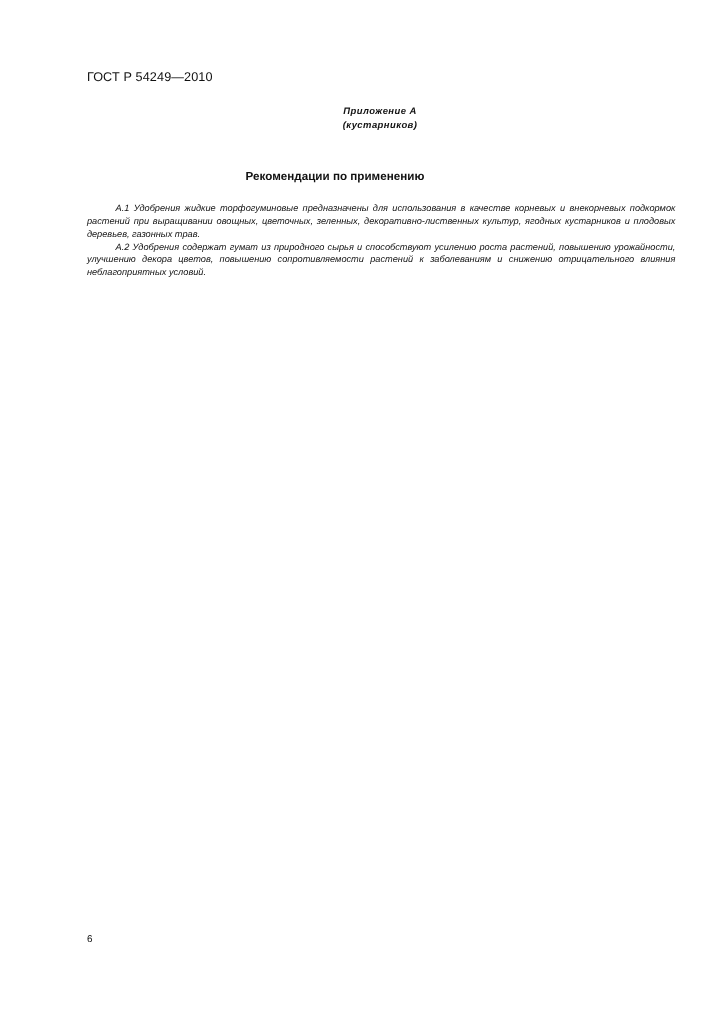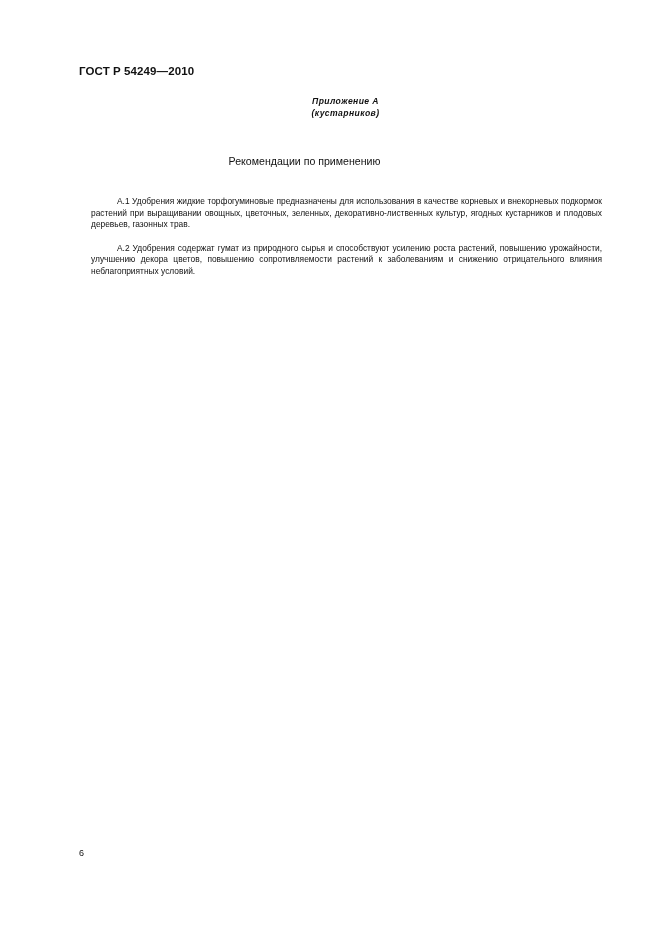--- a/index.html
+++ b/index.html
@@ -13,21 +13,21 @@
       position: relative;
       overflow: hidden;
       font-family: "Liberation Sans", sans-serif;
       color: #111111;
     }
     .doc-code {
       position: absolute;
       left: 79px;
       top: 65px;
       font-size: 11.5px;
-      font-weight: bold;
+      font-weight: normal;
       letter-spacing: 0.1px;
     }
     .appendix {
       position: absolute;
       left: 0;
       width: 661px;
       top: 95px;
       text-align: center;
       font-size: 8.6px;
       font-weight: bold;
@@ -35,37 +35,38 @@
       letter-spacing: 0.4px;
     }
     .appendix div { padding-left: 30px; font-style: italic; }
     .section-title {
       position: absolute;
       left: 0;
       width: 563px;
       top: 155px;
       text-align: center;
       font-size: 10.6px;
-      font-weight: normal;
+      font-weight: bold;
       padding-left: 46px;
       box-sizing: border-box;
     }
     .body-text {
       position: absolute;
       left: 79px;
       top: 184px;
       width: 535px;
       font-size: 8.4px;
       line-height: 11.6px;
       text-align: justify;
     }
     .body-text p {
-      margin: 12px;
+      margin: 0;
       text-indent: 26px;
       text-align-last: left;
+      font-style: italic;
     }
     .page-number {
       position: absolute;
       left: 79px;
       top: 848px;
       font-size: 9px;
     }
   </style>
 </head>
 <body>

